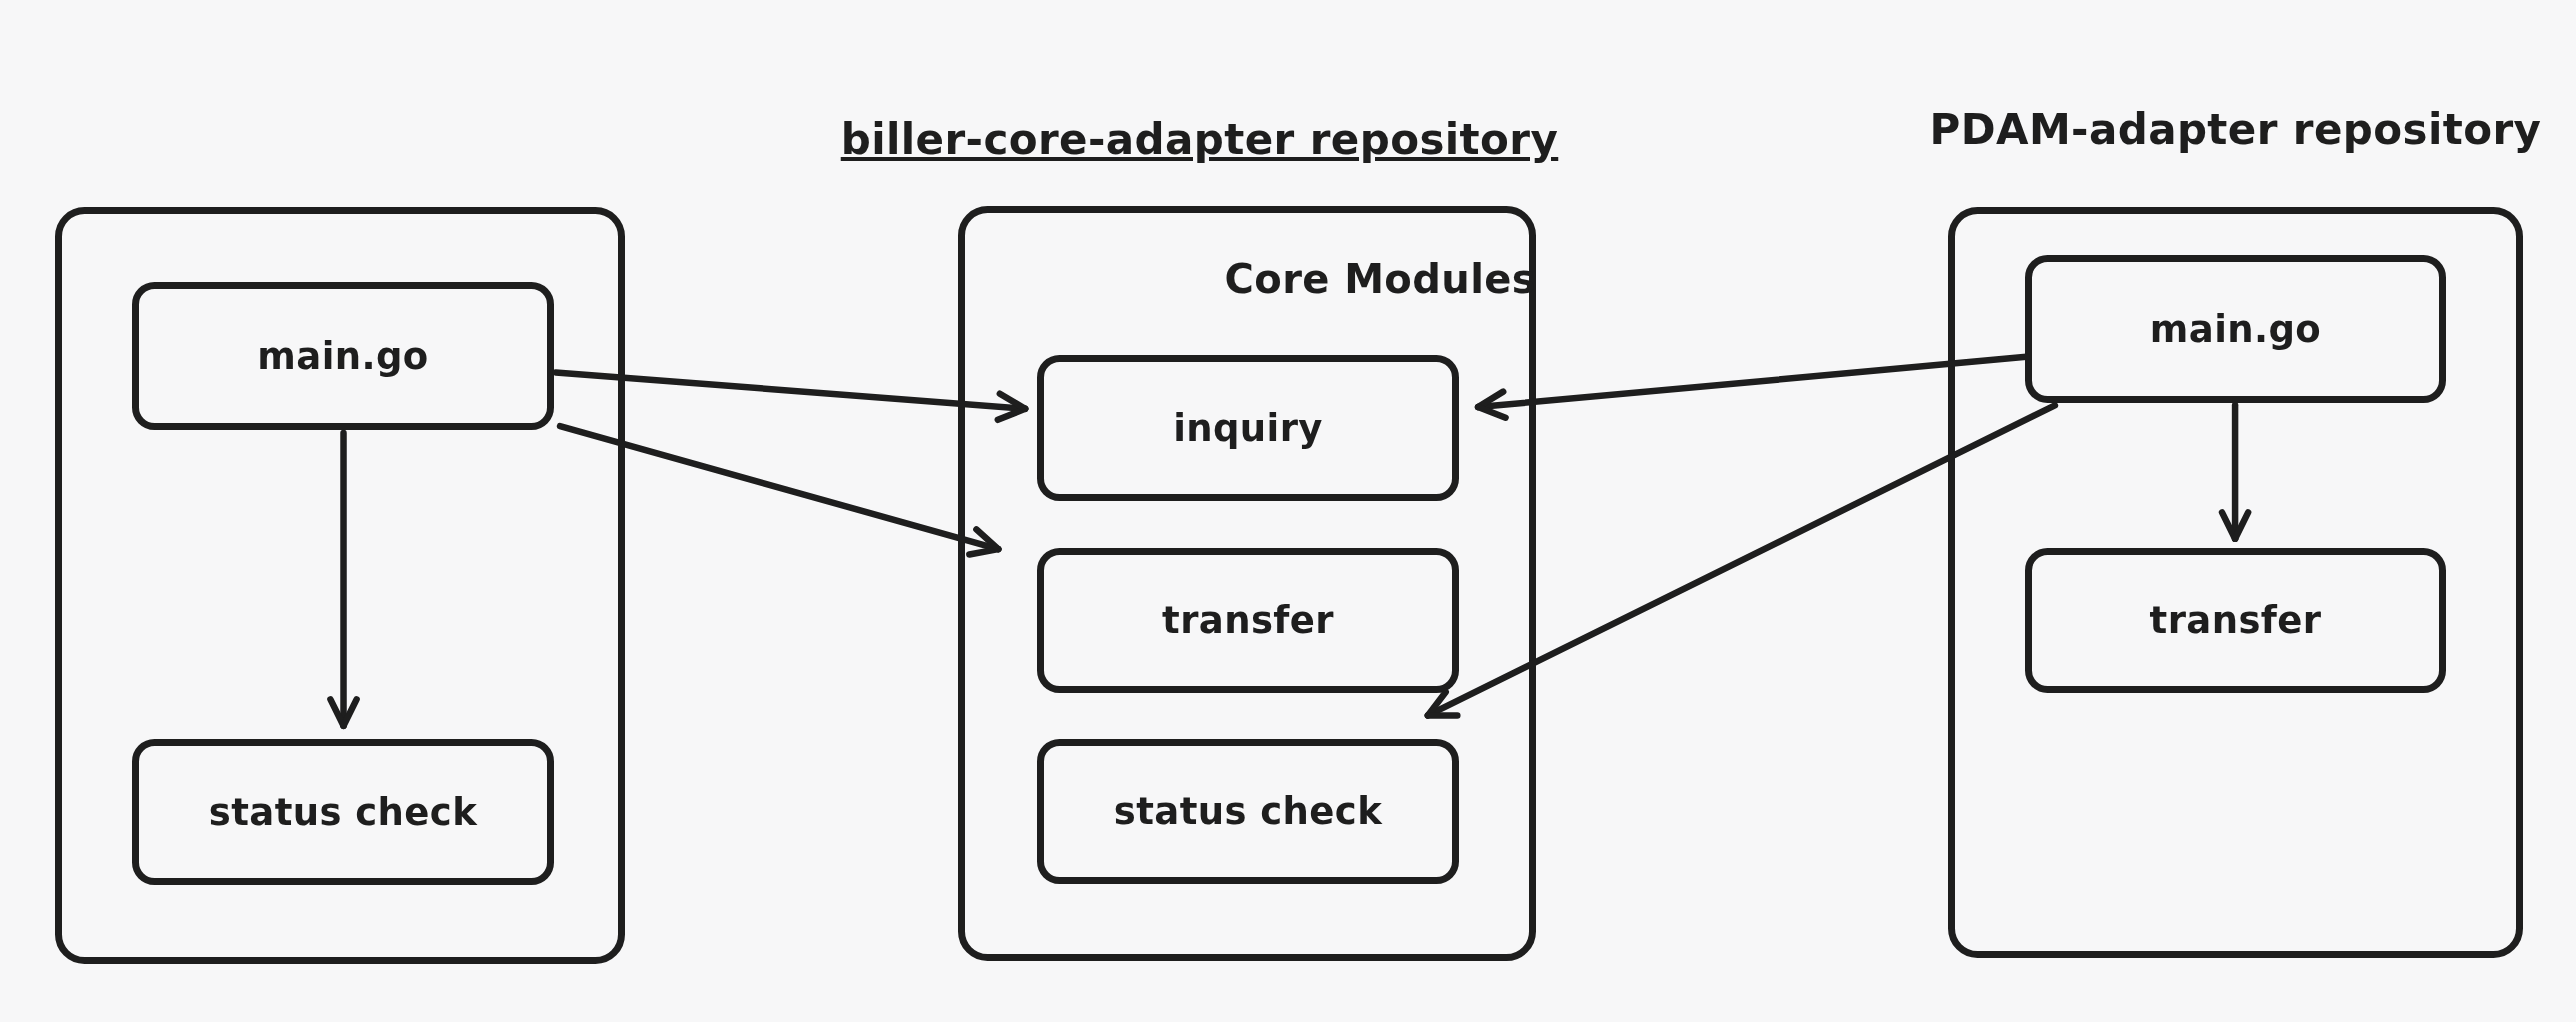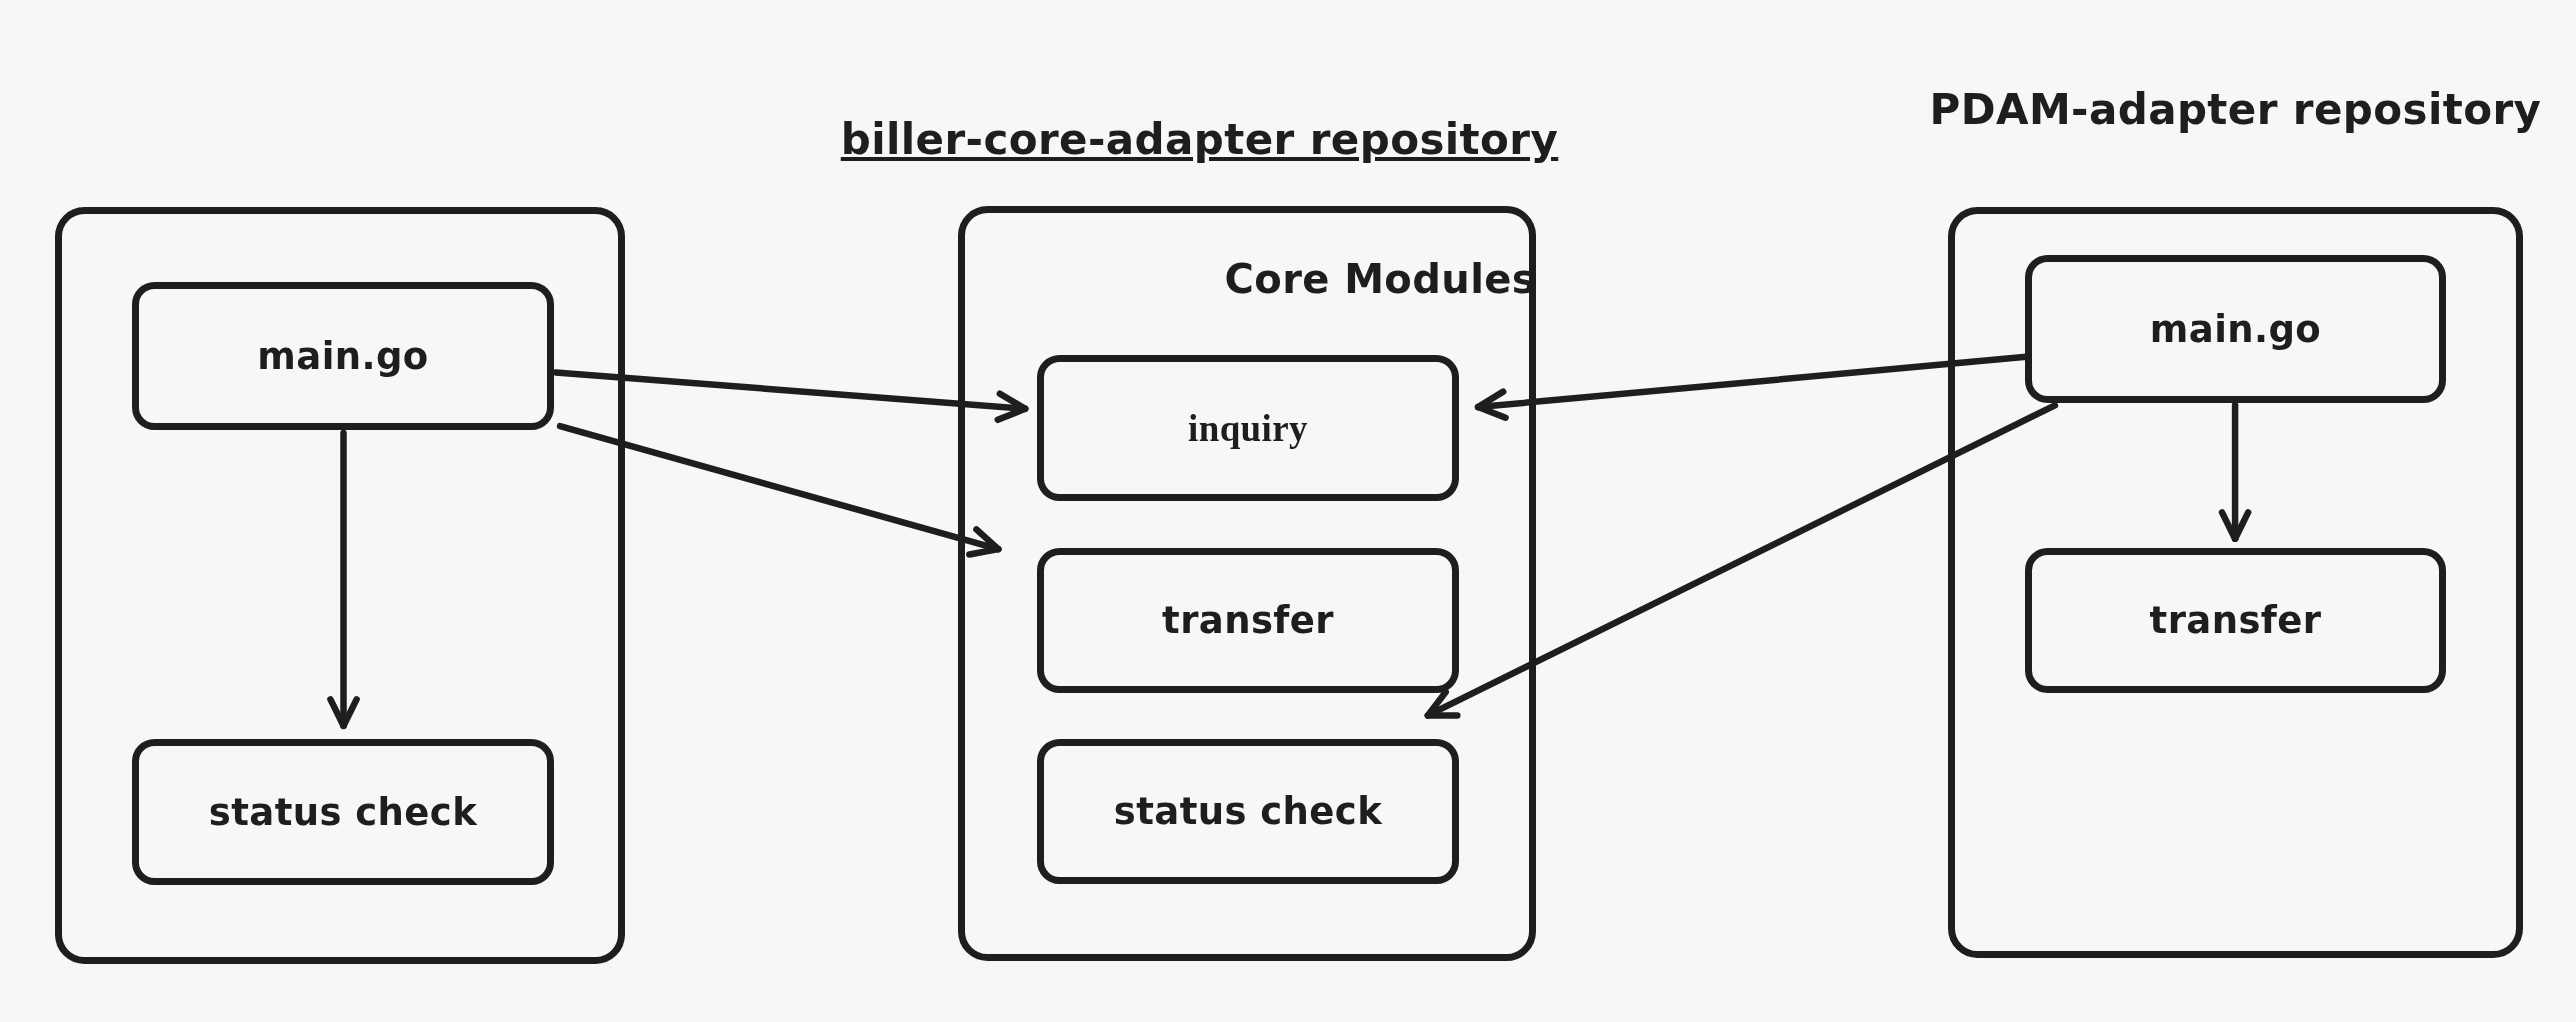--- a/index.html
+++ b/index.html
@@ -70,33 +70,33 @@
   }
 </style>
 </head>
 <body>
 
 <div class="canvas">
 
 
   <div class="repo-title" style="left:824px; top:107px; width:751px;text-decoration:underline;">biller-core-adapter repository</div>
 
-  <div class="repo-title" style="left:1913px; top:77px; width:645px;">PDAM-adapter repository</div>
+  <div class="repo-title" style="left:1913px; top:97px; width:645px;">PDAM-adapter repository</div>
 
   <div class="container-box" style="left:55px; top:207px; width:570px; height:757px;"></div>
 
   <div class="node" style="left:132px; top:282px; width:422px; height:148px;">main.go</div>
 
   <div class="node" style="left:132px; top:739px; width:422px; height:146px;">status check</div>
 
   <div class="container-box" style="left:958px; top:206px; width:578px; height:755px;"></div>
 
   <div class="section-heading" style="left:958px; top:251px; width:578px;">Core Modules</div>
 
-  <div class="node" style="left:1037px; top:355px; width:422px; height:146px;font-family:Liberation Serif, serif;">inquiry</div>
+  <div class="node" style="left:1037px; top:355px; width:422px; height:146px;">inquiry</div>
 
   <div class="node" style="left:1037px; top:548px; width:422px; height:145px;">transfer</div>
 
   <div class="node" style="left:1037px; top:739px; width:422px; height:145px;">status check</div>
 
   <div class="container-box" style="left:1948px; top:207px; width:575px; height:751px;"></div>
 
   <div class="node" style="left:2025px; top:255px; width:421px; height:148px;">main.go</div>
 
   <div class="node" style="left:2025px; top:548px; width:421px; height:145px;">transfer</div>

